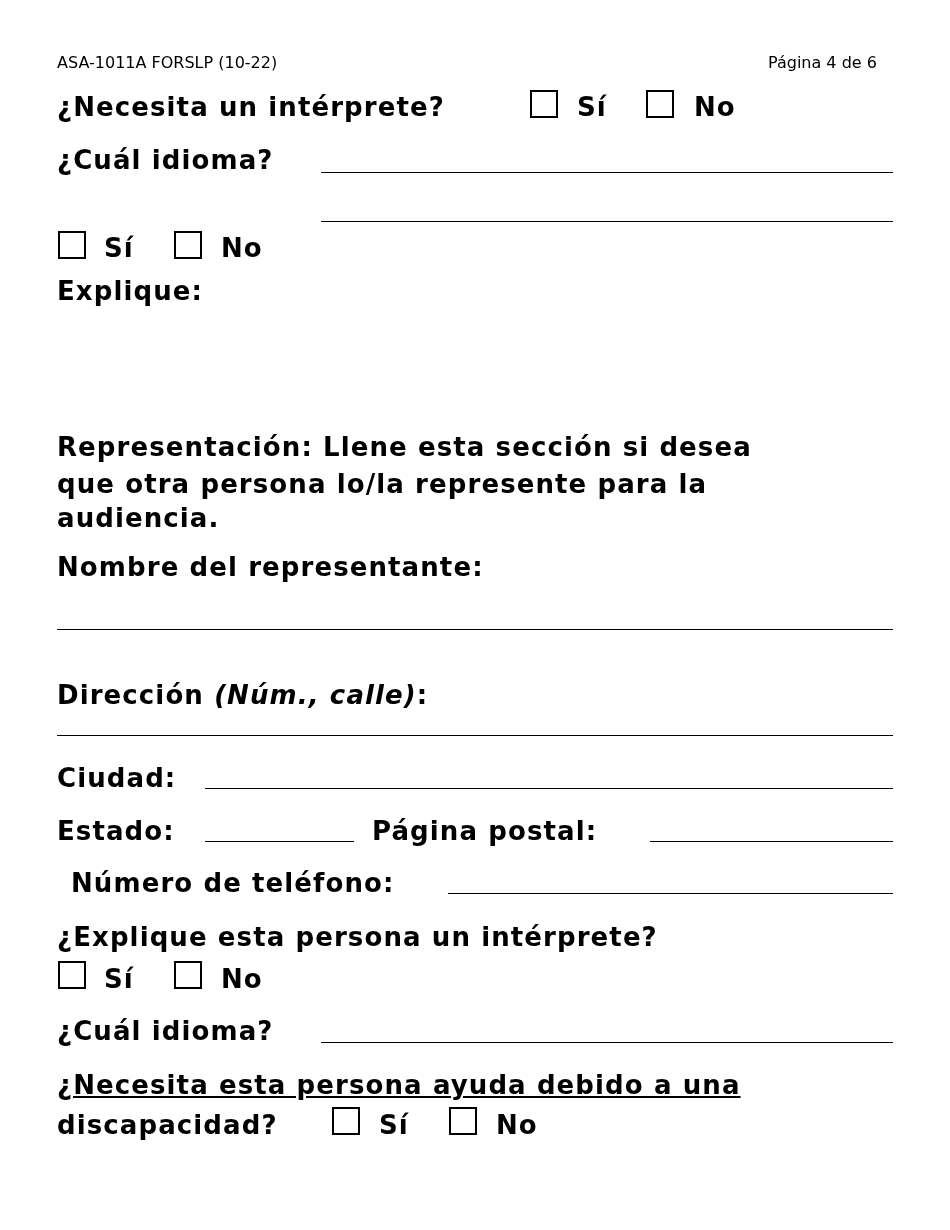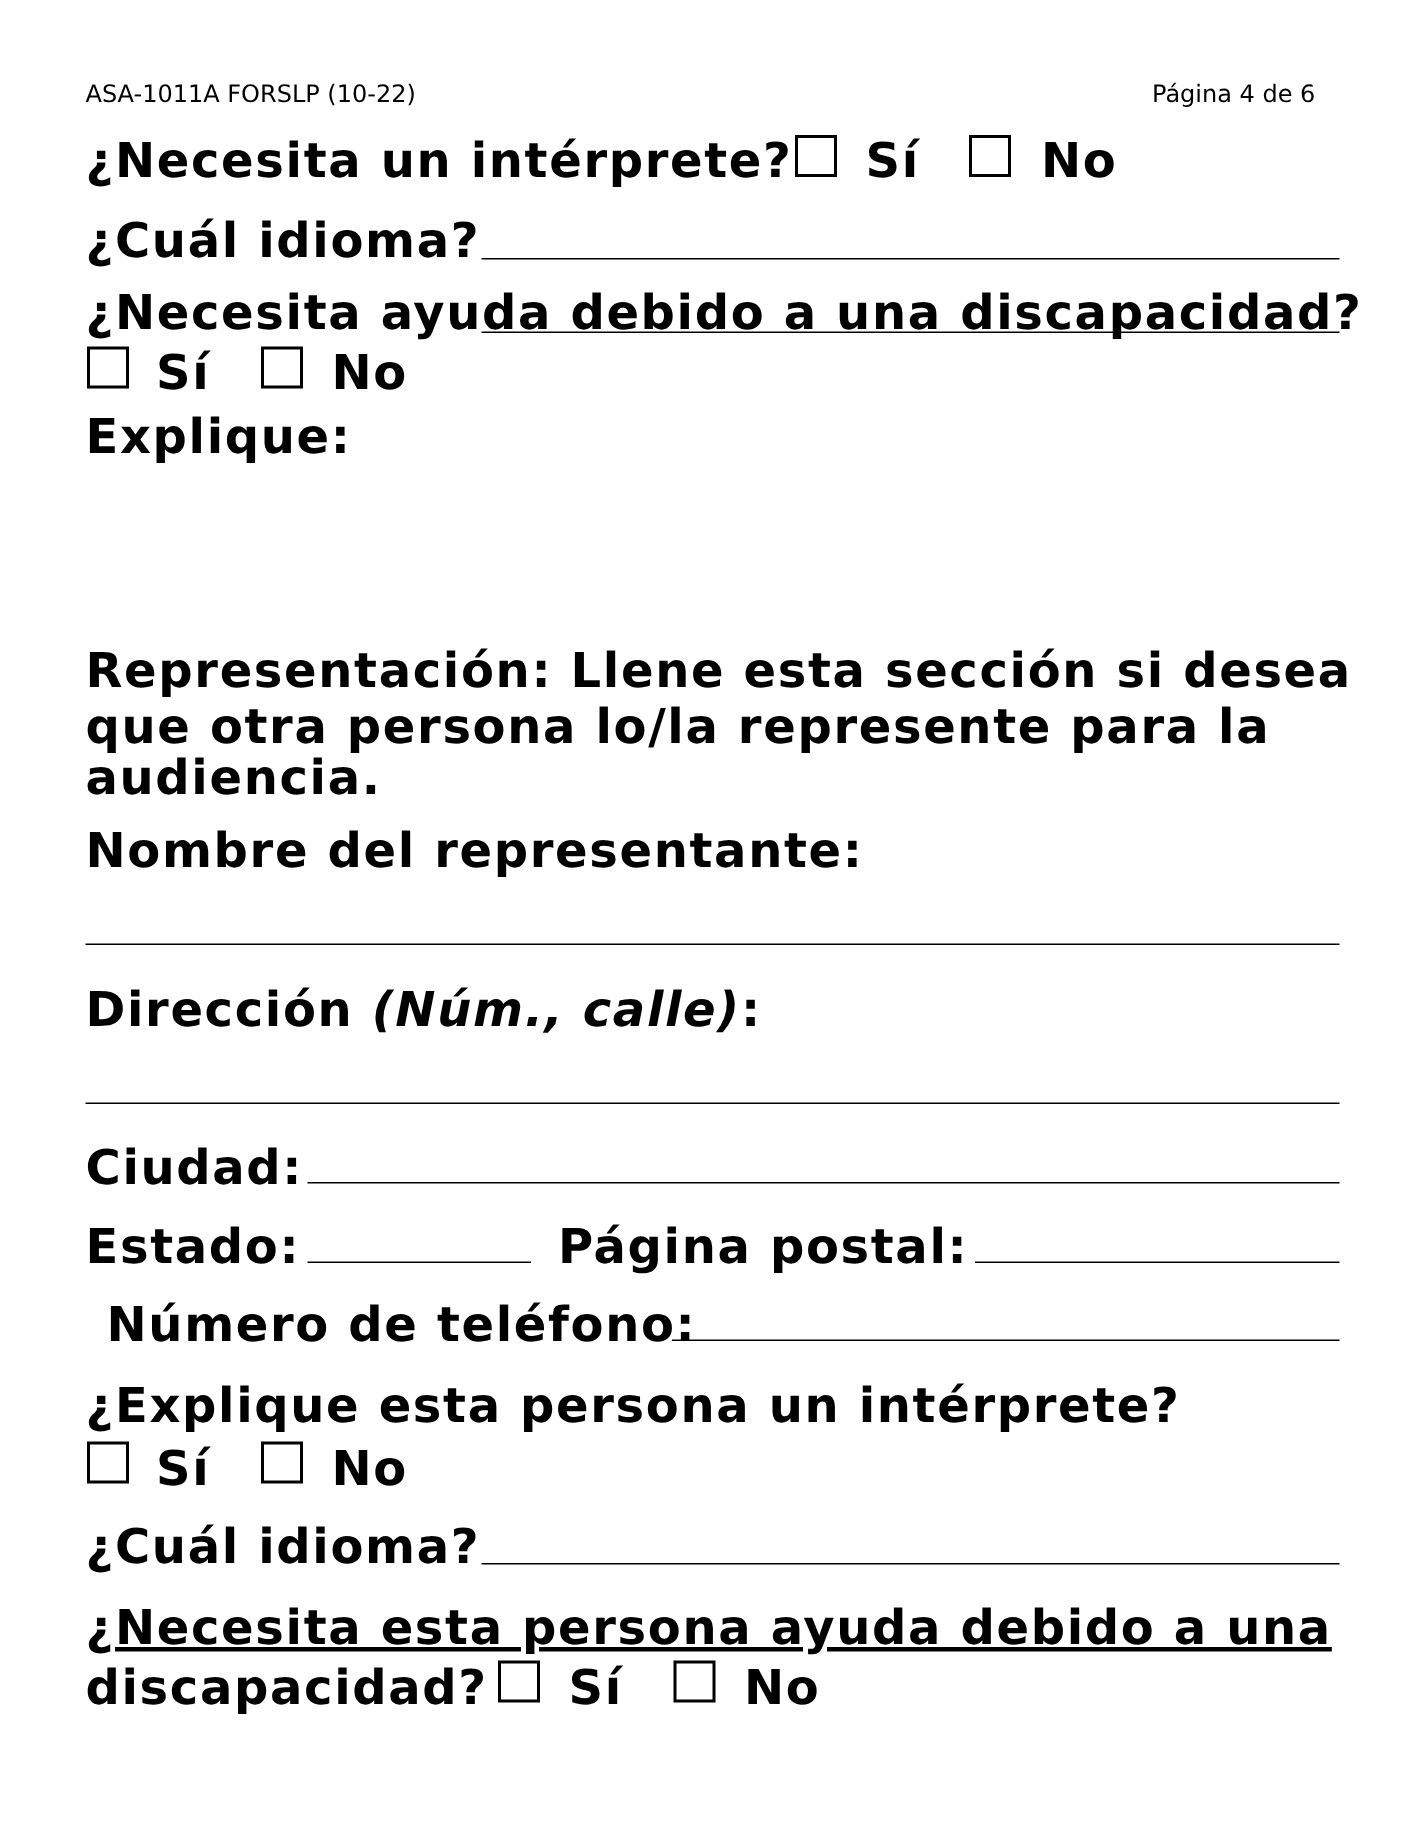--- a/index.html
+++ b/index.html
@@ -1,19 +1,19 @@
 <!DOCTYPE html>
 <html><head>
 <meta charset="utf-8">
 <style>
   html, body { margin: 0; padding: 0; background: #ffffff; }
   body { width: 950px; height: 1230px; position: relative; overflow: hidden; color: #000; }
   .page { position: absolute; left: 0; top: 0; width: 950px; height: 918px; background: #fff; }
   .hdr { position: absolute; font-family: "DejaVu Sans", sans-serif; font-size: 16px; line-height: 20px; white-space: nowrap; }
-  .t { position: absolute; font-family: "DejaVu Sans", sans-serif; font-weight: bold; font-size: 32px; line-height: 32px; letter-spacing: 1.1px; white-space: nowrap; }
+  .t { position: absolute; font-family: "DejaVu Sans", sans-serif; font-weight: bold; font-size: 26px; line-height: 32px; letter-spacing: 1.1px; white-space: nowrap; }
   .t em { font-style: italic; }
   .cb { position: absolute; width: 24px; height: 24px; border: 2px solid #000; background: #fff; box-sizing: content-box; cursor: pointer; }
   .ln { position: absolute; height: 0; border-top: 1.5px solid #000; }
   .field { position: absolute; background: transparent; border: none; outline: none; padding: 0; font-family: "DejaVu Sans", sans-serif; font-size: 18px; }
 </style>
 </head>
 <body>
 
 <div class="page">
 
@@ -23,39 +23,38 @@
   <div class="t" style="left:57px; top:91px;">¿Necesita un intérprete?</div>
   <div class="cb" style="left:530px; top:90px;"></div>
   <div class="t" style="left:577px; top:91px;">Sí</div>
   <div class="cb" style="left:646px; top:90px;"></div>
   <div class="t" style="left:694px; top:91px;">No</div>
 
   <div class="t" style="left:57px; top:144px;">¿Cuál idioma?</div>
   <input class="field" style="left: 322px; top: 148px; width: 570px; height: 24px;" value="">
   <div class="ln" style="left:321px; top:172px; width:572px;"></div>
 
-  <div class="t" style="left:57px; top:192px;">¿Necesita ayuda debido a una discapacidad?</div>
   <div class="ln" style="left:321px; top:221px; width:572px;"></div>
   <div class="cb" style="left:58px; top:231px;"></div>
   <div class="t" style="left:104px; top:232px;">Sí</div>
   <div class="cb" style="left:174px; top:231px;"></div>
   <div class="t" style="left:221px; top:232px;">No</div>
 
   <div class="t" style="left:57px; top:275px;">Explique:</div>
   <textarea class="field" style="left: 57px; top: 310px; width: 836px; height: 110px; resize: none;"></textarea>
 
   <div class="t" style="left:57px; top:431px;">Representación: Llene esta sección si desea</div>
   <div class="t" style="left:57px; top:502px;">audiencia.</div>
   <div class="t" style="left:57px; top:468px;">que otra persona lo/la represente para la</div>
 
   <div class="t" style="left:57px; top:551px;">Nombre del representante:</div>
   <input class="field" style="left: 57px; top: 604px; width: 836px; height: 24px;" value="">
   <div class="ln" style="left:57px; top:629px; width:836px;"></div>
 
-  <div class="t" style="left:57px; top:657px;"><span>Dirección </span><em>(Núm., calle)</em><span>:</span></div>
+  <div class="t" style="left:57px; top:679px;"><span>Dirección </span><em>(Núm., calle)</em><span>:</span></div>
   <input class="field" style="left: 57px; top: 710px; width: 836px; height: 24px;" value="">
   <div class="ln" style="left:57px; top:735px; width:836px;"></div>
 
   <div class="t" style="left:57px; top:762px;">Ciudad:</div>
   <input class="field" style="left: 207px; top: 764px; width: 684px; height: 24px;" value="">
   <div class="ln" style="left:205px; top:788px; width:688px;"></div>
 
   <div class="t" style="left:57px; top:815px;">Estado:</div>
   <input class="field" style="left: 207px; top: 817px; width: 146px; height: 24px;" value="">
   <div class="ln" style="left:205px; top:841px; width:149px;"></div>

